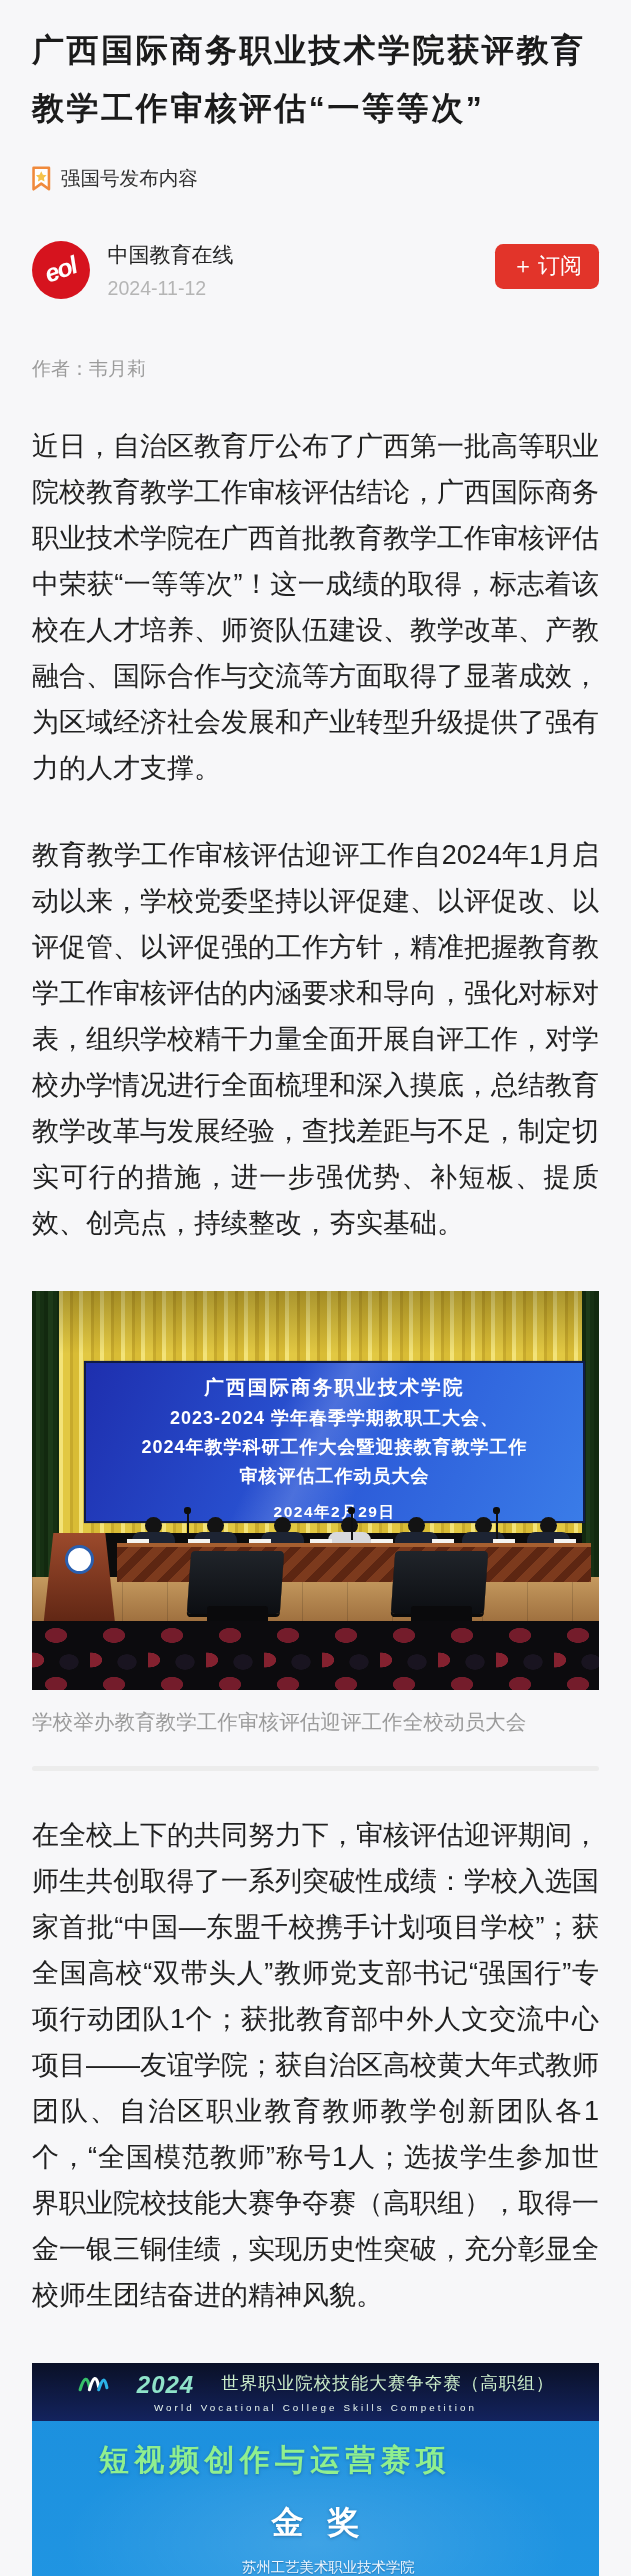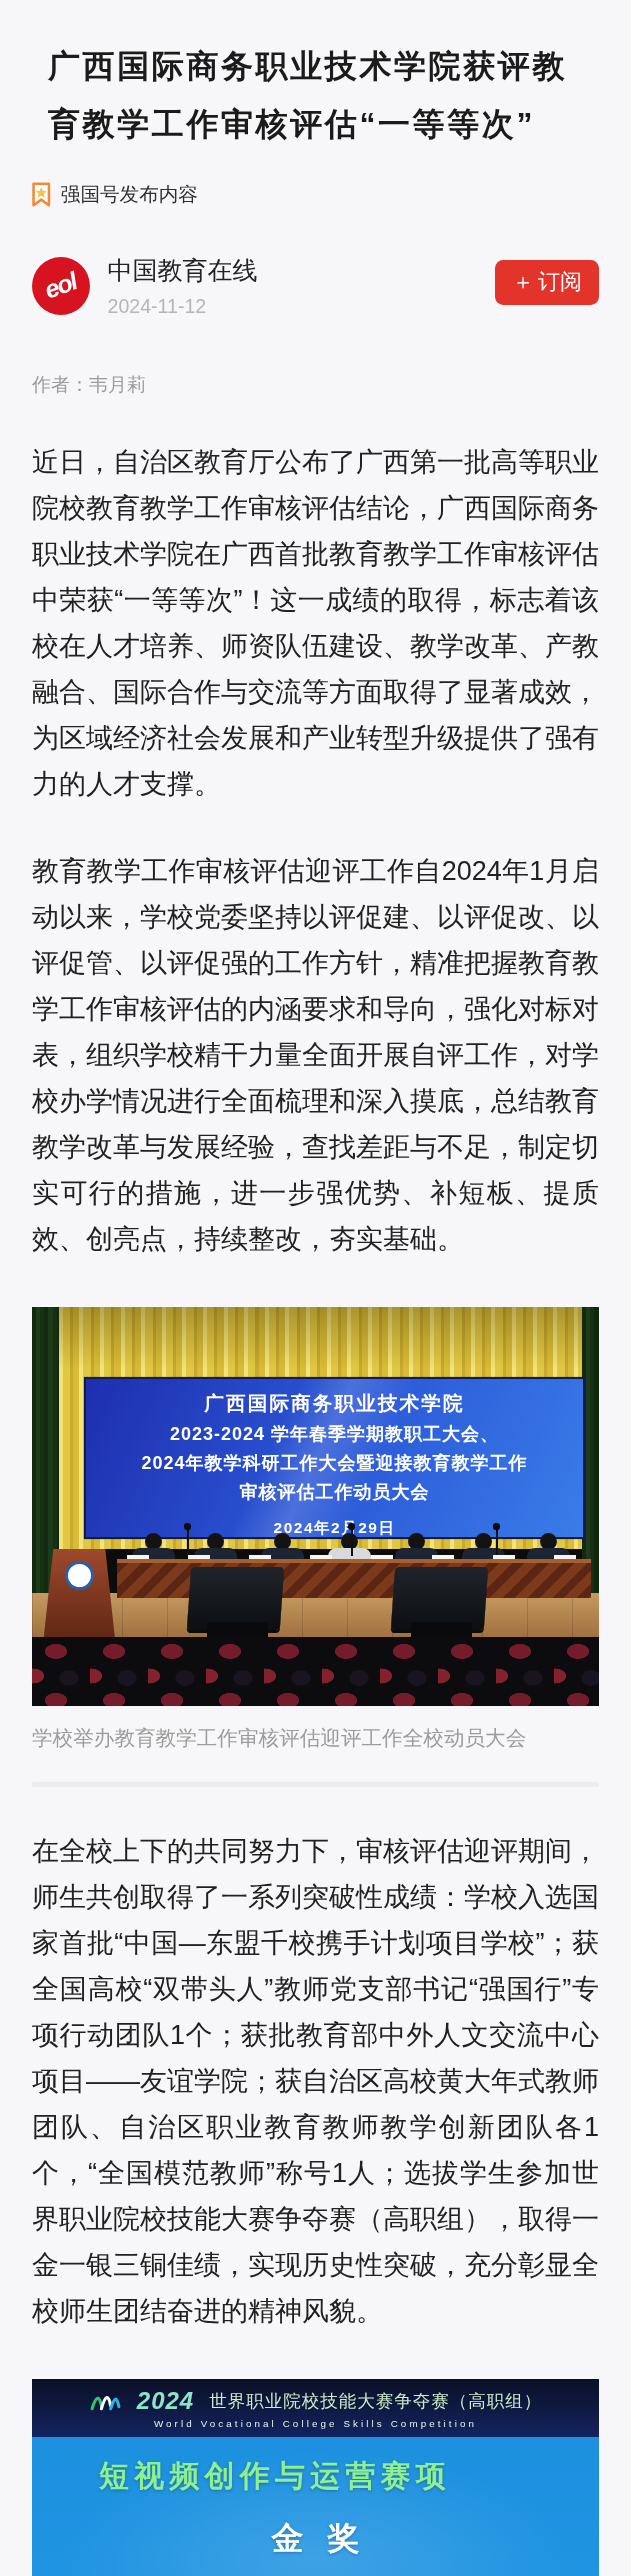--- a/index.html
+++ b/index.html
@@ -7,21 +7,21 @@
     width:631px;
     background:#f7f7f9;
     font-family:"Liberation Sans", sans-serif;
     color:#212121;
     -webkit-font-smoothing:antialiased;
   }
   .page{padding:20.6px 32px 46px}
 
   
   .title{
-    margin:16px;
+    margin:0;
     font-size:32px;
     line-height:58px;
     letter-spacing:2.6px;
     font-weight:700;
     color:#1b1b1b;
   }
   .badge-row{margin-top:28px;display:flex;align-items:center;gap:10.3px}
   .badge-label{font-size:19.6px;color:#2f2f2f}
 
   .pub-row{margin-top:47px;position:relative;display:flex;align-items:center;height:63px}
@@ -30,21 +30,21 @@
     background:#d6131e;flex:none;
     display:flex;align-items:center;justify-content:center;
     overflow:hidden;
   }
   .pub-logo span{
     color:#fff;font-weight:700;font-style:italic;
     font-size:25px;letter-spacing:-1.5px;
     transform:rotate(-20deg) translateY(-1px);
   }
   .pub-meta{margin-left:17.5px}
-  .pub-name{font-size:25px;font-weight:500;color:#222}
+  .pub-name{font-size:21px;font-weight:500;color:#222}
   .pub-date{font-size:19.6px;color:#b5b5b5;margin-top:8.2px}
   .subscribe-btn{
     position:absolute;right:0;top:5.2px;
     width:104px;height:45px;
     background:#e2342a;border:none;border-radius:8.2px;
     color:#fff;font-size:22px;font-family:inherit;
     display:flex;align-items:center;justify-content:center;gap:4.1px;
     cursor:pointer;
   }
   .author-line{margin-top:54px;font-size:19px;color:#9b9b9b}
@@ -139,21 +139,21 @@
   .photo2{
     position:relative;width:567px;height:451px;overflow:hidden;
     background:linear-gradient(180deg,#1b8fdd 0%,#2196e3 60%);
   }
   .p2-banner{
     position:absolute;left:0;top:0;width:567px;height:58px;
     background:linear-gradient(180deg,#0a1026,#13235e);
     display:flex;flex-direction:column;align-items:center;justify-content:center;
     gap:3.1px;color:#fff;
   }
-  .p2-banner-row{display:flex;align-items:center;gap:15px}
+  .p2-banner-row{display:flex;align-items:flex-start;gap:27px}
   .p2-year{font-size:24px;font-weight:700;font-style:italic;color:#8fe3c9;letter-spacing:1px}
   .p2-banner-title{font-size:17.5px;font-weight:400;color:#cdeecb;letter-spacing:1px}
   .p2-banner-sub{font-size:9.8px;letter-spacing:3.1px;color:#e8f6ef}
   .p2-glow{
     position:absolute;left:0;top:58px;width:567px;height:273px;
     background:radial-gradient(ellipse 361px 155px at 50% 45%,rgba(255,255,255,.14),transparent 70%);
   }
   .p2-event{
     position:absolute;left:0;top:77px;width:486px;text-align:center;
     font-size:30px;font-weight:700;letter-spacing:5.2px;color:#90ef8f;

